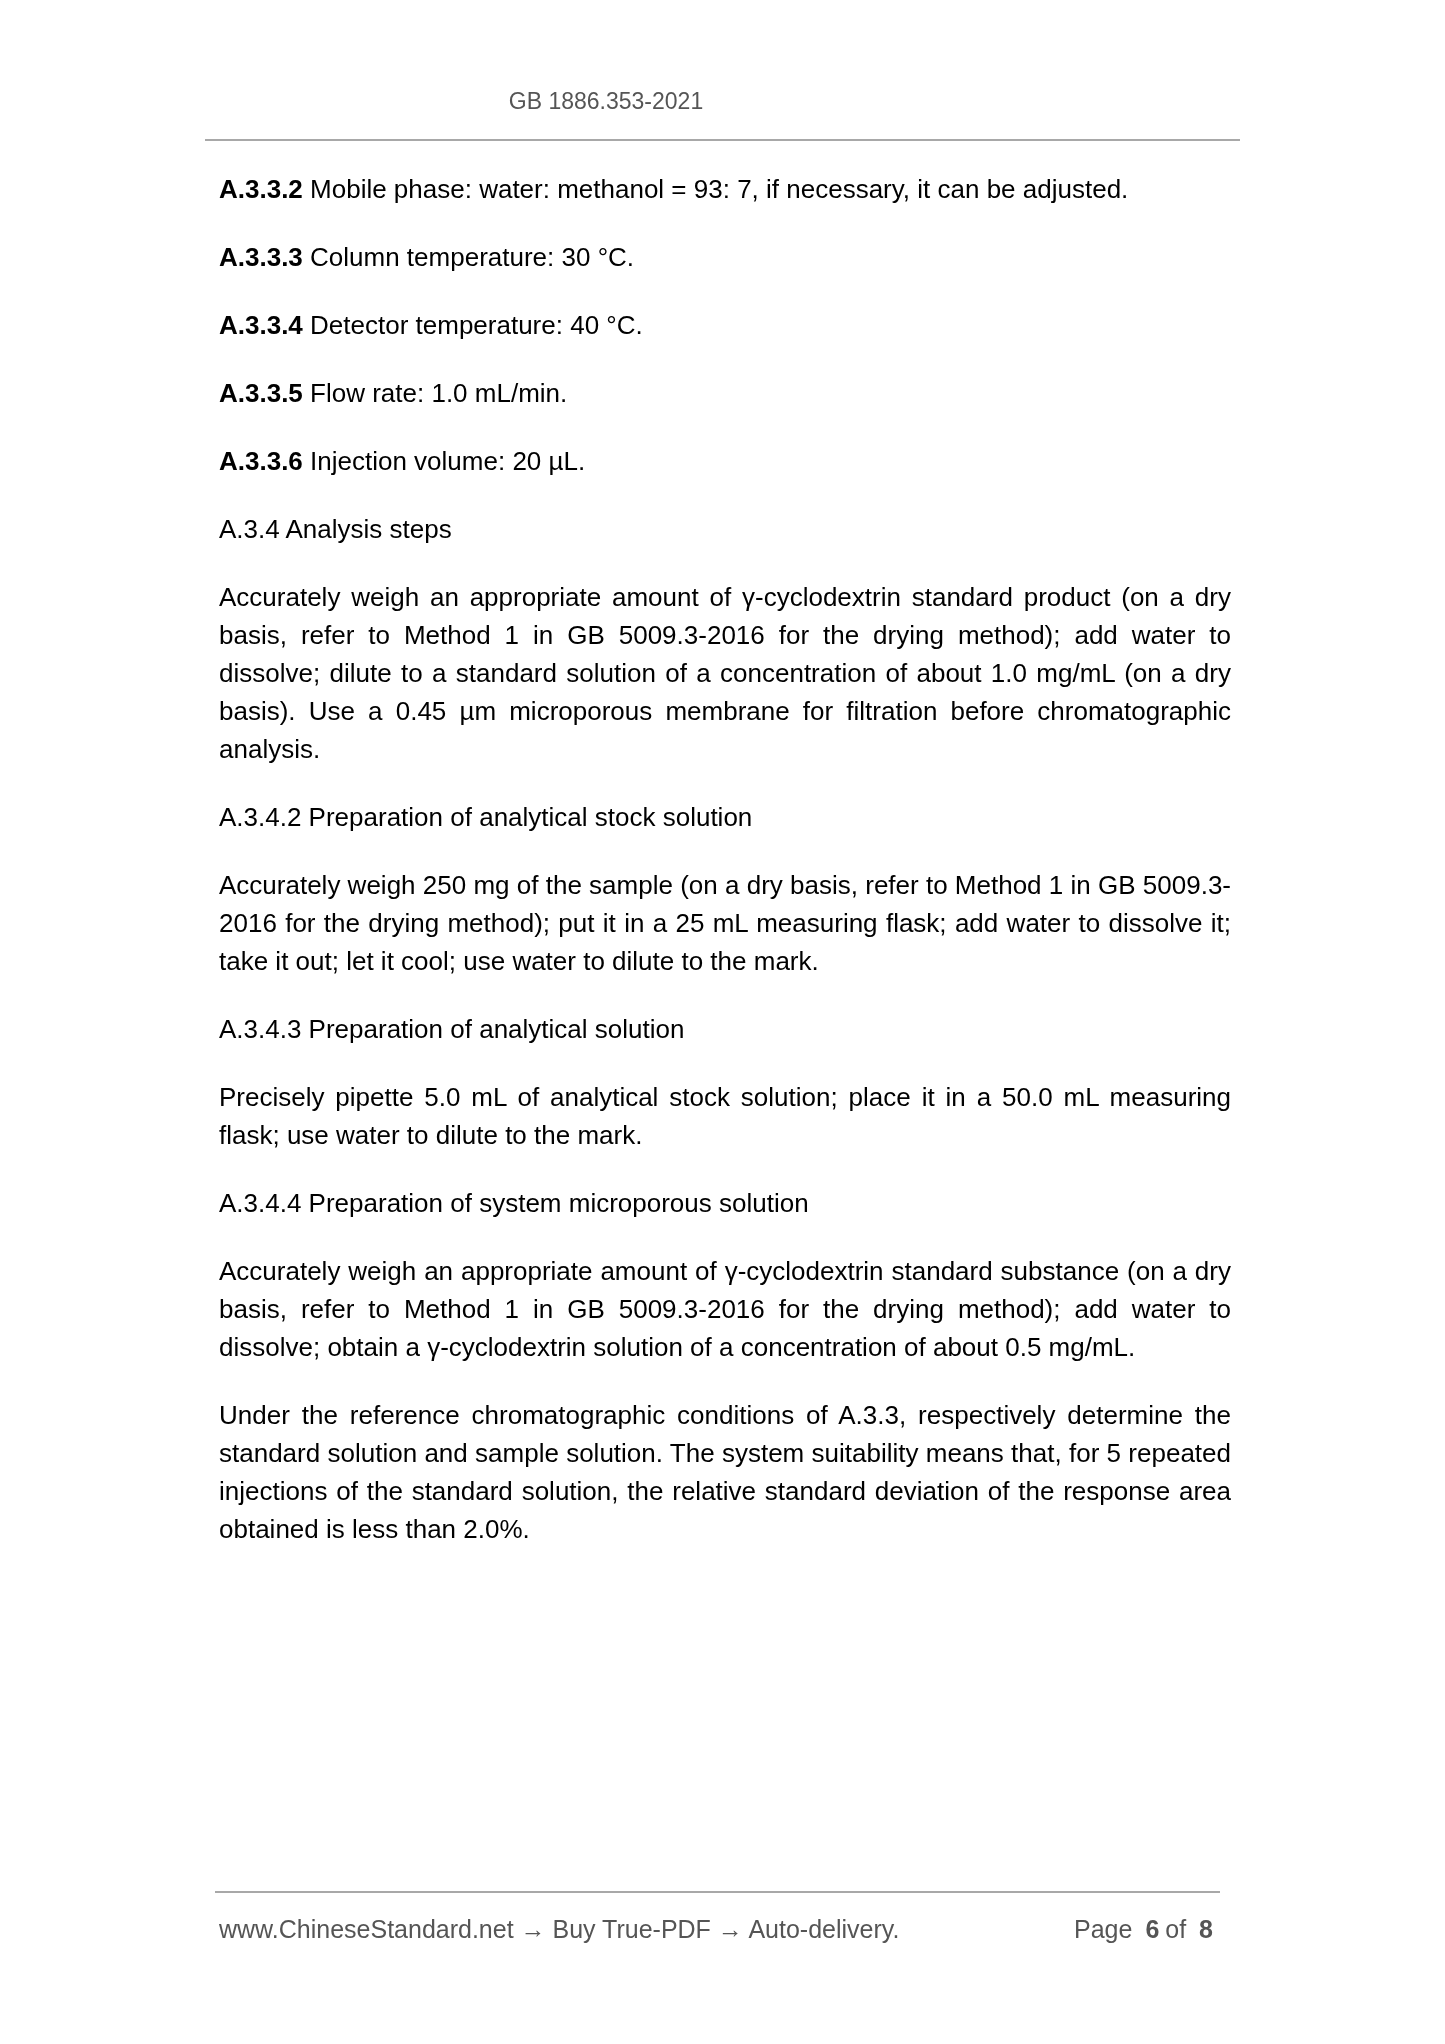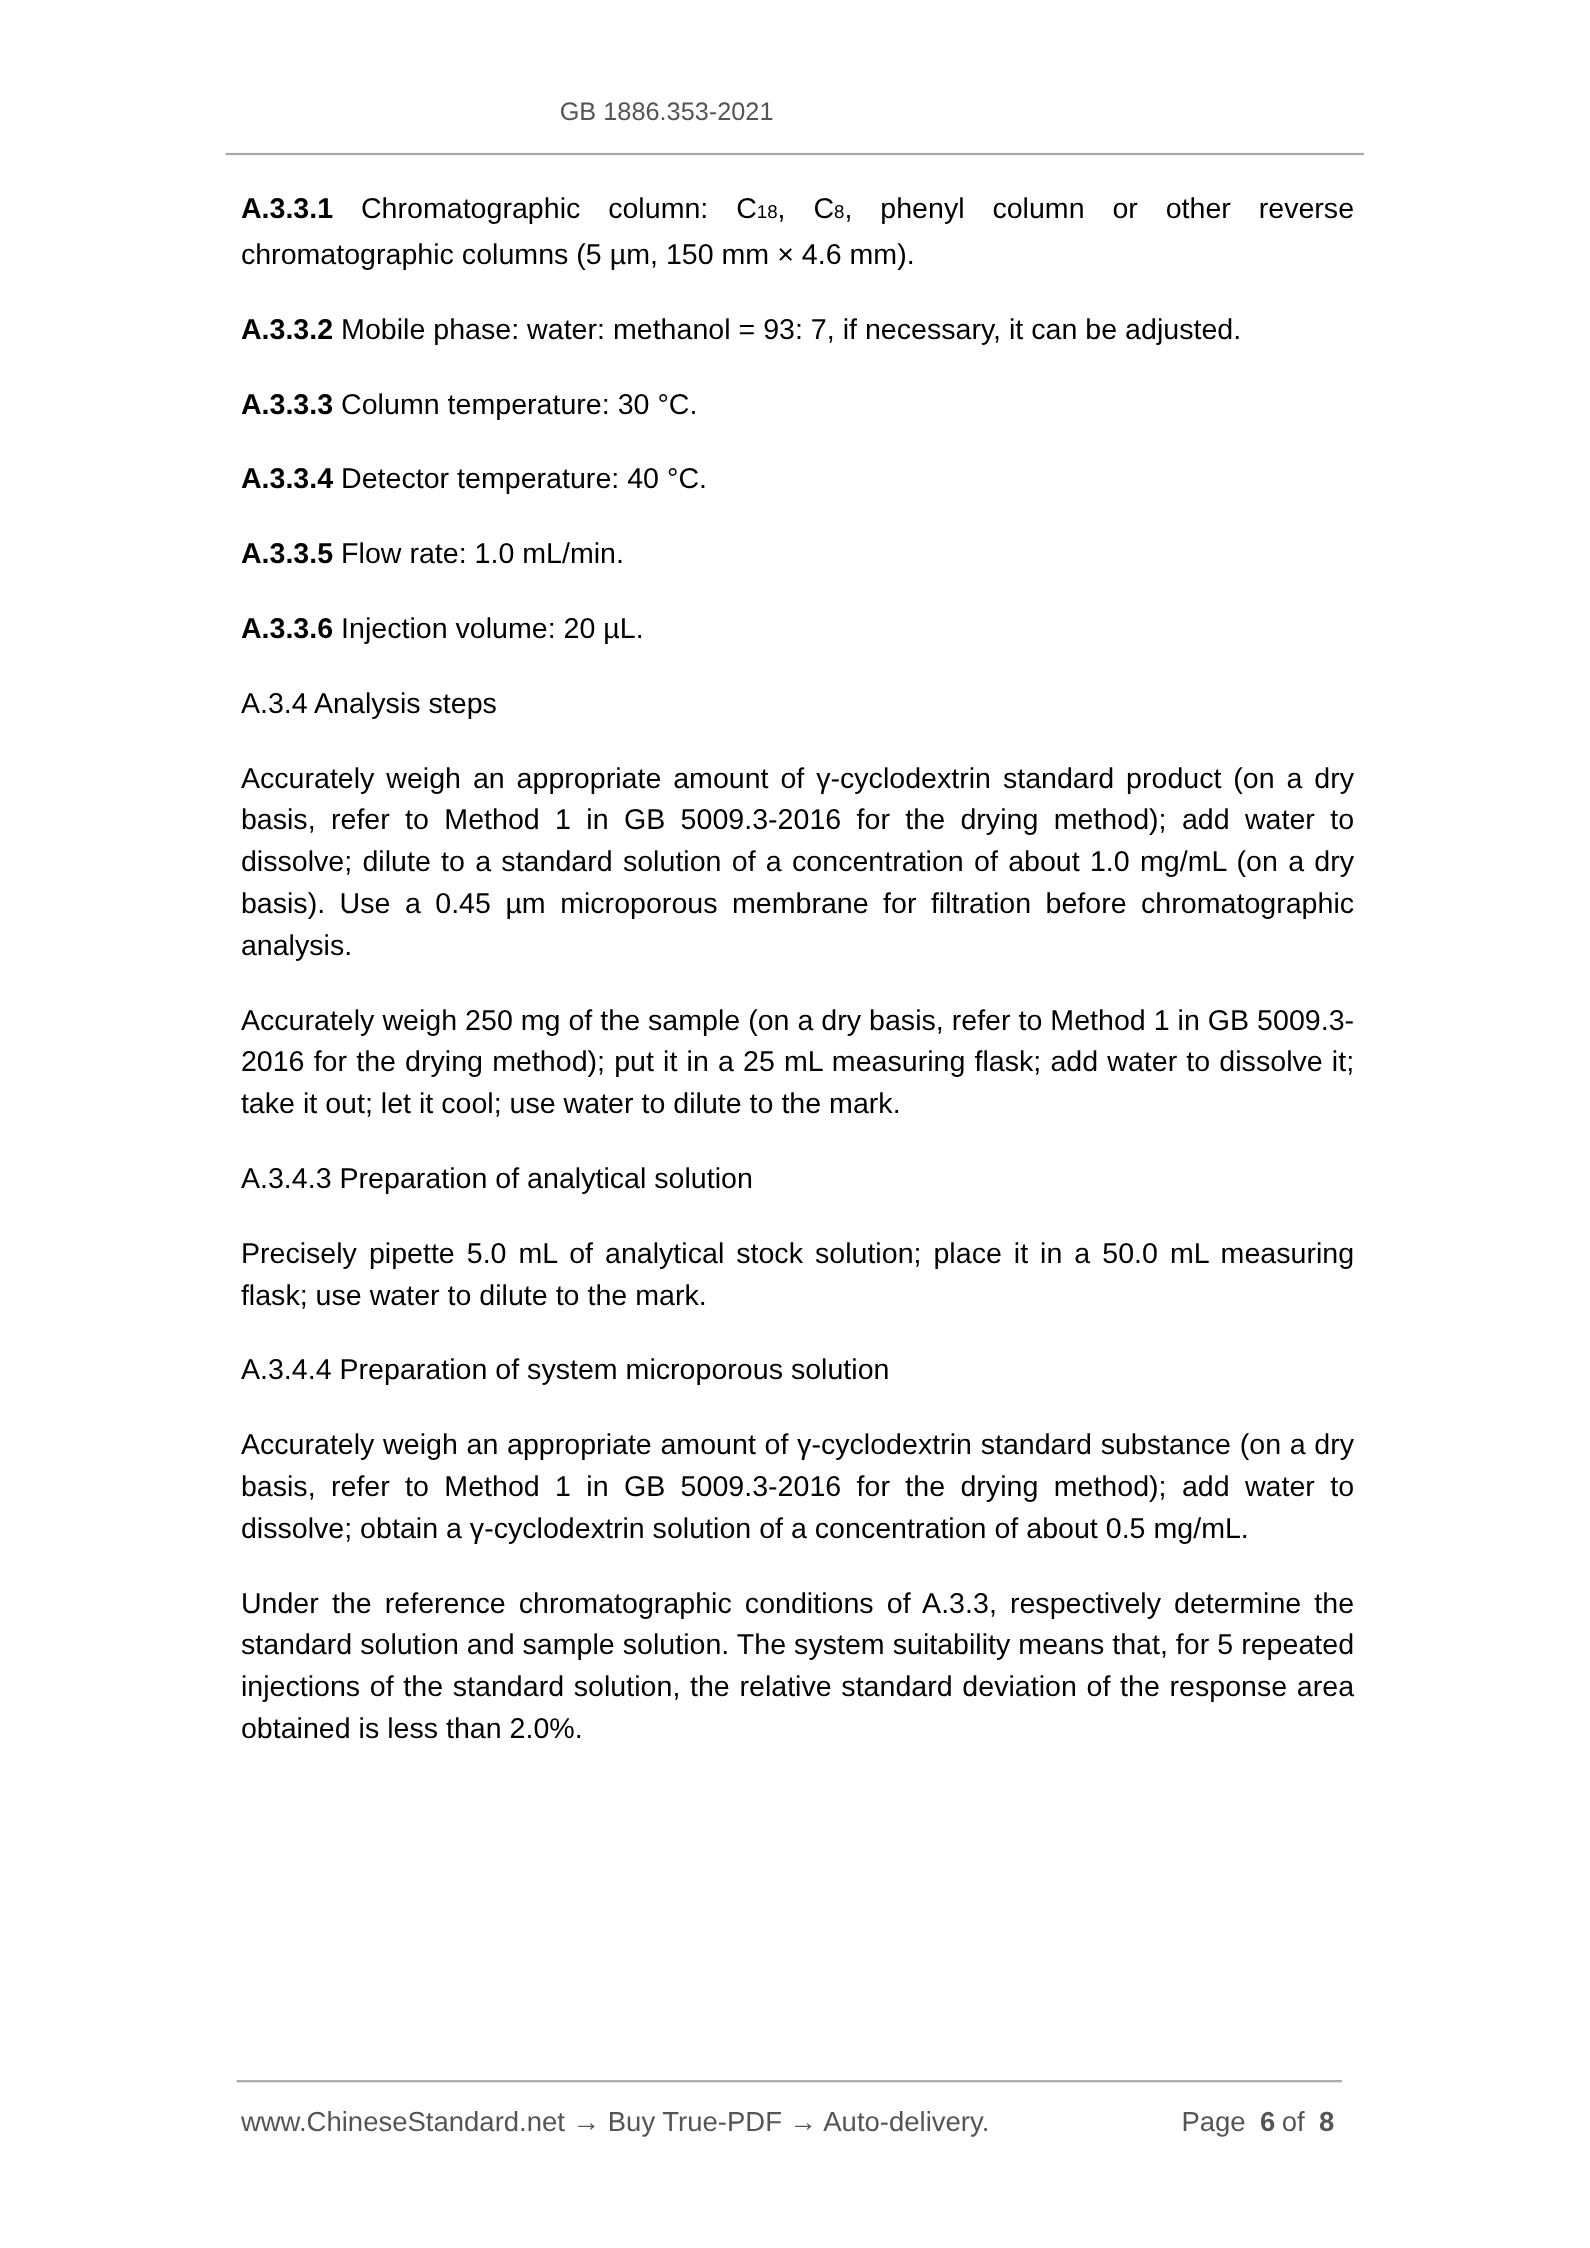--- a/index.html
+++ b/index.html
@@ -23,36 +23,36 @@
   .footer-right b { color: #555; margin: 0 6px; }
 </style>
 </head>
 <body>
 
 <div class="header-title">GB 1886.353-2021</div>
 <div class="header-rule"></div>
 
 <div class="content">
 
-  <p class="para"><span class="num">A.3.3.1</span><span> Chromatographic column: C</span><sub class="low">18</sub><span>, C</span><sub class="low">8</sub><span>, phenyl column or other reverse chromatographic columns (5 µm, 150 mm × 4.6 mm).</span></p>
 
   <p class="para"><span class="num">A.3.3.2</span><span> Mobile phase: water: methanol = 93: 7, if necessary, it can be adjusted.</span></p>
 
   <p class="para"><span class="num">A.3.3.3</span><span> Column temperature: 30 °C.</span></p>
 
   <p class="para"><span class="num">A.3.3.4</span><span> Detector temperature: 40 °C.</span></p>
 
   <p class="para"><span class="num">A.3.3.5</span><span> Flow rate: 1.0 mL/min.</span></p>
 
   <p class="para"><span class="num">A.3.3.6</span><span> Injection volume: 20 µL.</span></p>
 
   <p class="heading">A.3.4 Analysis steps</p>
 
   <p class="para">Accurately weigh an appropriate amount of γ-cyclodextrin standard product (on a dry basis, refer to Method 1 in GB 5009.3-2016 for the drying method); add water to dissolve; dilute to a standard solution of a concentration of about 1.0 mg/mL (on a dry basis). Use a 0.45 µm microporous membrane for filtration before chromatographic analysis.</p>
 
+  <p class="heading">A.3.4.2 Preparation of analytical stock solution</p>
   <p class="para">Accurately weigh 250 mg of the sample (on a dry basis, refer to Method 1 in GB 5009.3-2016 for the drying method); put it in a 25 mL measuring flask; add water to dissolve it; take it out; let it cool; use water to dilute to the mark.</p>
 
   <p class="heading">A.3.4.3 Preparation of analytical solution</p>
   <p class="para">Precisely pipette 5.0 mL of analytical stock solution; place it in a 50.0 mL measuring flask; use water to dilute to the mark.</p>
 
   <p class="heading">A.3.4.4 Preparation of system microporous solution</p>
   <p class="para">Accurately weigh an appropriate amount of γ-cyclodextrin standard substance (on a dry basis, refer to Method 1 in GB 5009.3-2016 for the drying method); add water to dissolve; obtain a γ-cyclodextrin solution of a concentration of about 0.5 mg/mL.</p>
 
   <p class="para">Under the reference chromatographic conditions of A.3.3, respectively determine the standard solution and sample solution. The system suitability means that, for 5 repeated injections of the standard solution, the relative standard deviation of the response area obtained is less than 2.0%.</p>
 

